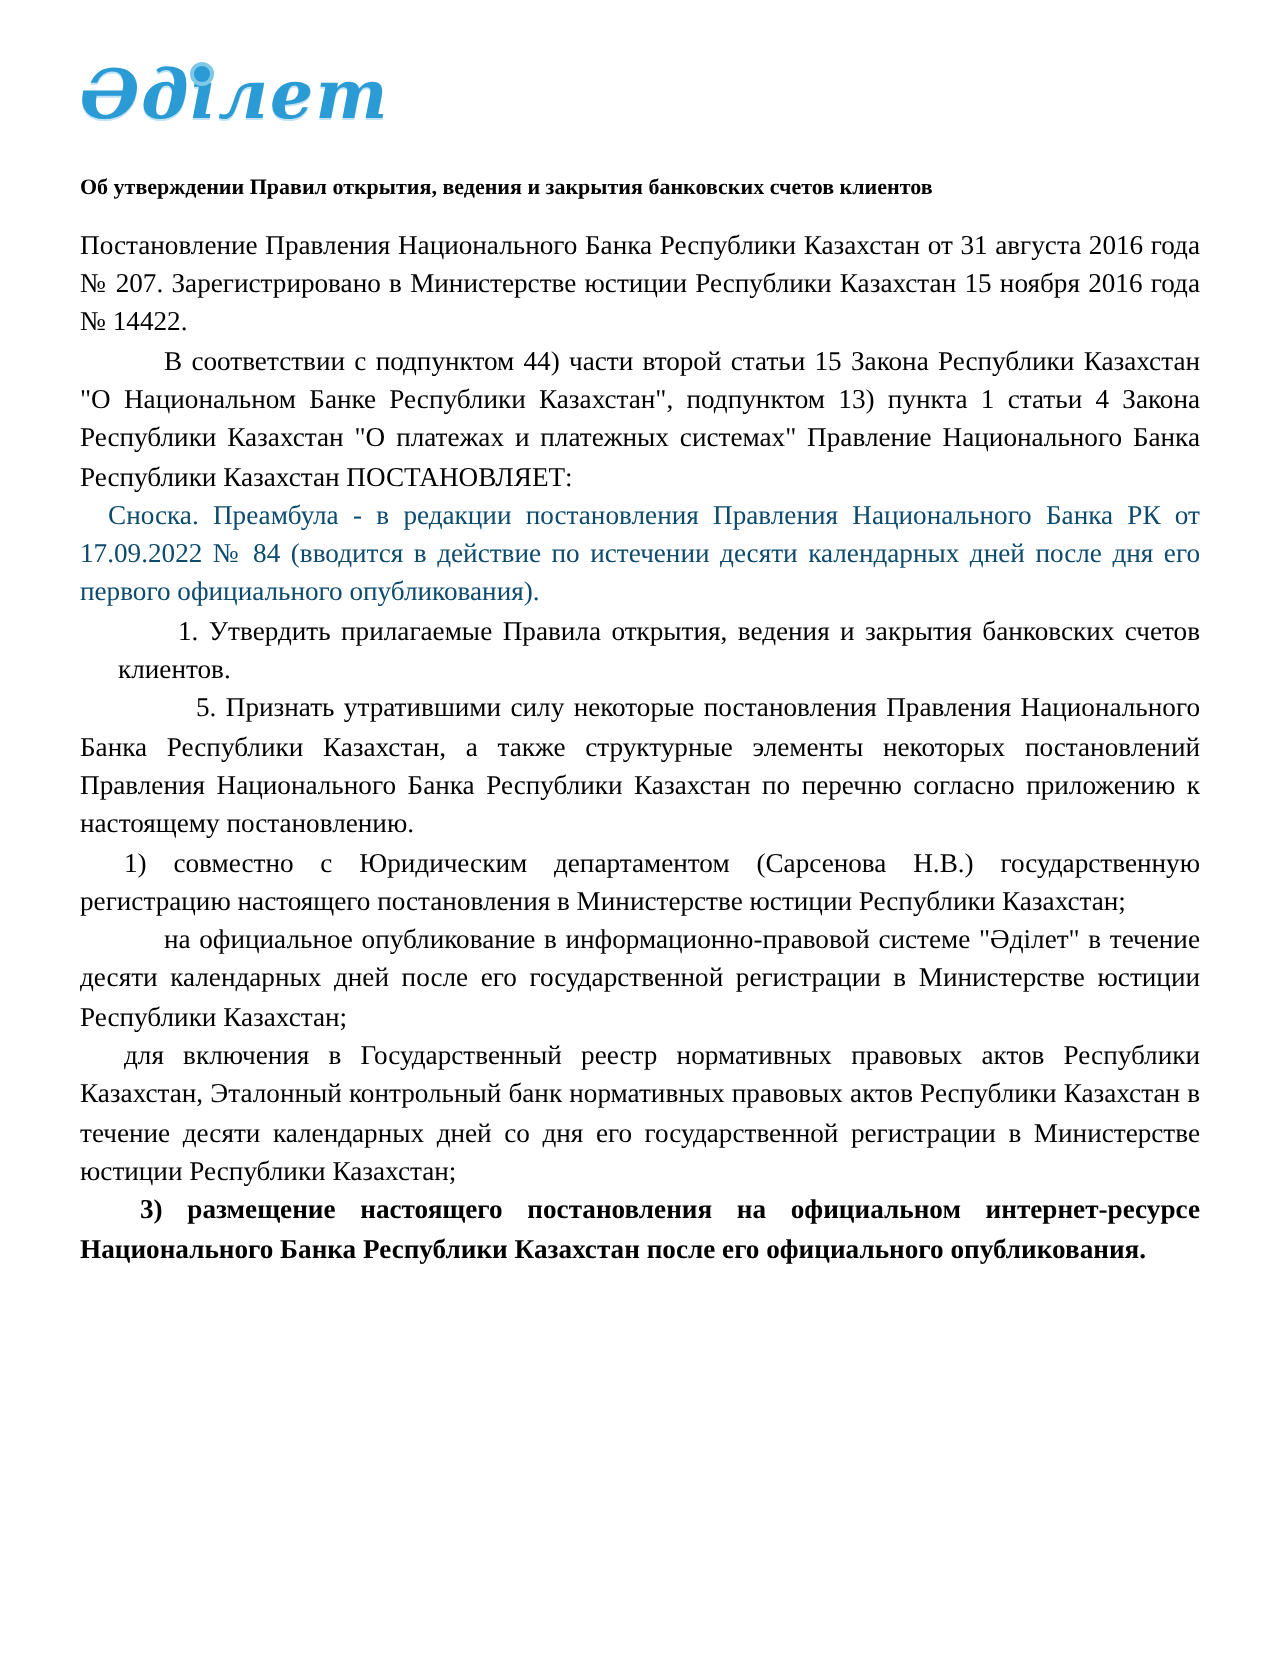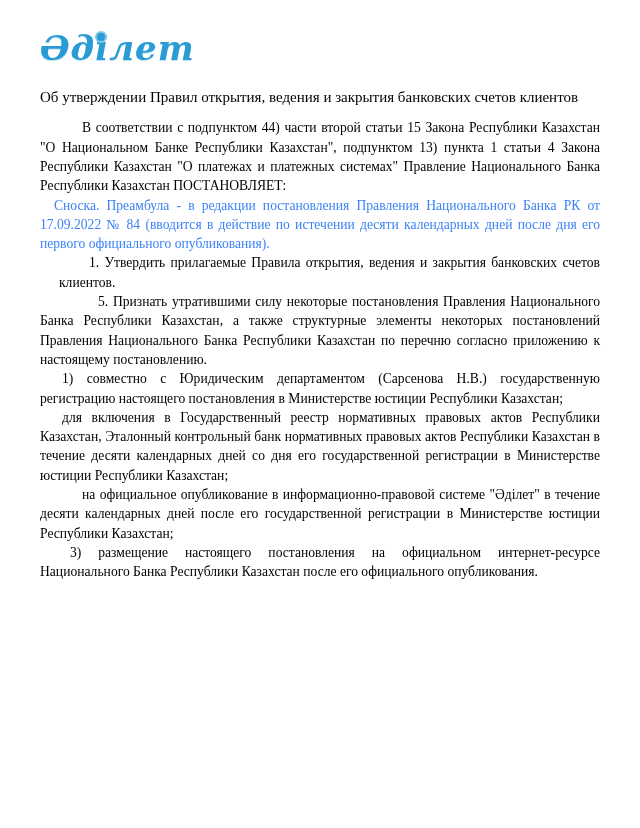--- a/index.html
+++ b/index.html
@@ -39,22 +39,22 @@
     top: 1px;
     width: 12px;
     height: 12px;
     border-radius: 50%;
     background: #2a9bd5;
     border: 2px solid #7fc8e8;
     box-sizing: border-box;
   }
   .doc-title {
     margin: 20px 0 10px 0;
-    font-size: 15px;
-    font-weight: normal;
+    font-size: 11px;
+    font-weight: bold;
     line-height: 1.4;
     text-align: justify;
   }
   .para {
     margin: 0;
     line-height: 1.42;
     text-align: justify;
   }
 </style>
 </head>
@@ -63,23 +63,24 @@
 <div class="page">
 
   <div class="logo" style="color: rgb(42, 155, 213);">
     <span>Әділет</span>
     <span class="logo-dot" style="background: rgb(42, 155, 213);"></span>
   </div>
 
   <h1 class="doc-title">Об утверждении Правил открытия, ведения и закрытия банковских счетов клиентов</h1>
 
   <div id="document-body">
+      <p class="para" style="text-indent: 0px;"><span>Постановление Правления Национального Банка Республики Казахстан от 31 августа 2016 года № 207. Зарегистрировано в Министерстве юстиции Республики Казахстан 15 ноября 2016 года № 14422.</span></p>
       <p class="para" style="text-indent: 42px;"><span>В соответствии с подпунктом 44) части второй статьи 15 Закона Республики Казахстан "О Национальном Банке Республики Казахстан", подпунктом 13) пункта 1 статьи 4 Закона Республики Казахстан "О платежах и платежных системах" Правление Национального Банка Республики Казахстан </span><span style="font-weight: normal;">ПОСТАНОВЛЯЕТ:</span></p>
-      <p class="para" style="text-indent: 14px; color: #3b82f6;"><span>Сноска. Преамбула - в редакции постановления Правления Национального Банка РК от 17.09.2022 № 84 (вводится в действие по истечении десяти календарных дней после дня его первого официального опубликования).</span></p>
+      <p class="para" style="text-indent: 14px; color: #0c4a6e;"><span>Сноска. Преамбула - в редакции постановления Правления Национального Банка РК от 17.09.2022 № 84 (вводится в действие по истечении десяти календарных дней после дня его первого официального опубликования).</span></p>
       <p class="para" style="text-indent: 30px; margin-left: 19px;"><span>1. Утвердить прилагаемые Правила открытия, ведения и закрытия банковских счетов клиентов.</span></p>
       <p class="para" style="text-indent: 58px;"><span>5. Признать утратившими силу некоторые постановления Правления Национального Банка Республики Казахстан, а также структурные элементы некоторых постановлений Правления Национального Банка Республики Казахстан по перечню согласно приложению к настоящему постановлению.</span></p>
       <p class="para" style="text-indent: 22px;"><span>1) совместно с Юридическим департаментом (Сарсенова Н.В.) государственную регистрацию настоящего постановления в Министерстве юстиции Республики Казахстан;</span></p>
+      <p class="para" style="text-indent: 42px;"><span>на официальное опубликование в информационно-правовой системе "Әділет" в течение десяти календарных дней после его государственной регистрации в Министерстве юстиции Республики Казахстан;</span></p>
       <p class="para" style="text-indent: 22px;"><span>для включения в Государственный реестр нормативных правовых актов Республики Казахстан, Эталонный контрольный банк нормативных правовых актов Республики Казахстан в течение десяти календарных дней со дня его государственной регистрации в Министерстве юстиции Республики Казахстан;</span></p>
-      <p class="para" style="text-indent: 42px;"><span>на официальное опубликование в информационно-правовой системе "Әділет" в течение десяти календарных дней после его государственной регистрации в Министерстве юстиции Республики Казахстан;</span></p>
-      <p class="para" style="text-indent: 30px;"><span>3) размещение настоящего постановления на официальном интернет-ресурсе Национального Банка Республики Казахстан после его официального опубликования.</span></p>
+      <p class="para" style="text-indent: 30px; font-weight: bold;"><span>3) размещение настоящего постановления на официальном интернет-ресурсе Национального Банка Республики Казахстан после его официального опубликования.</span></p>
     </div>
 
 </div>
 
 </body></html>

